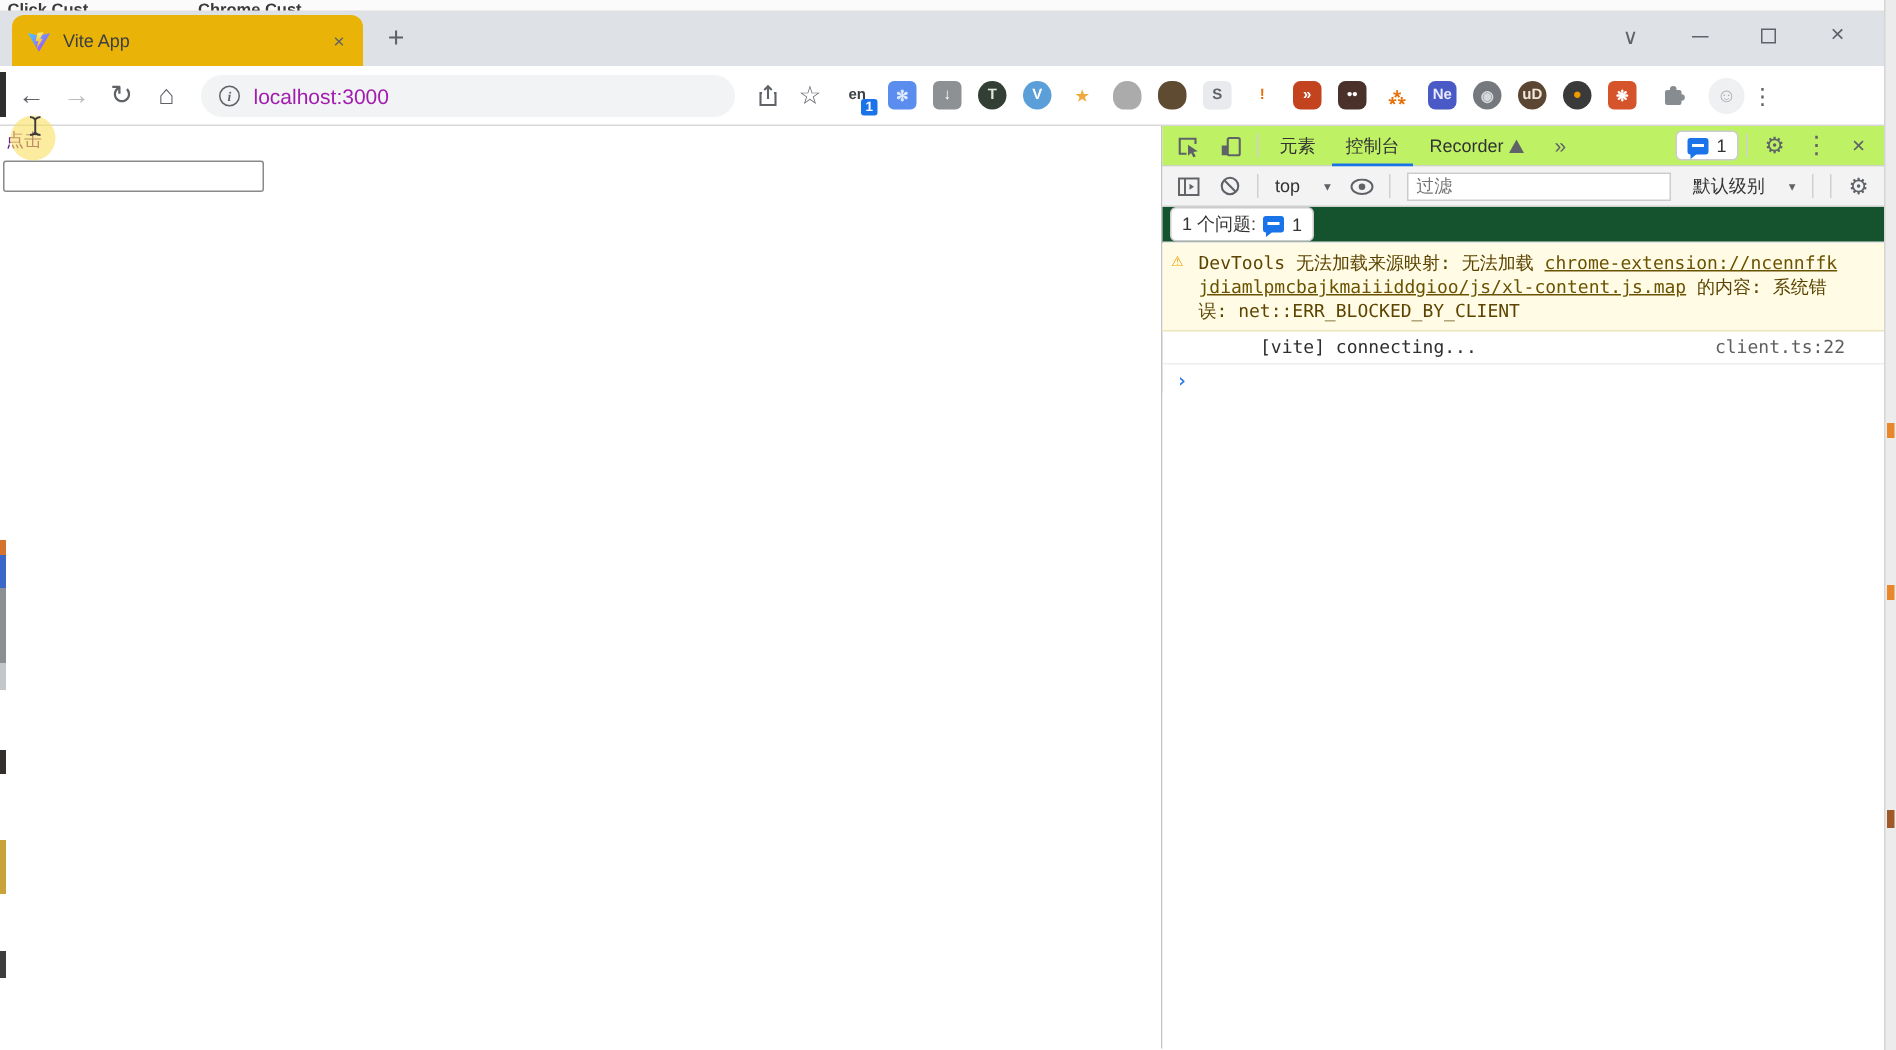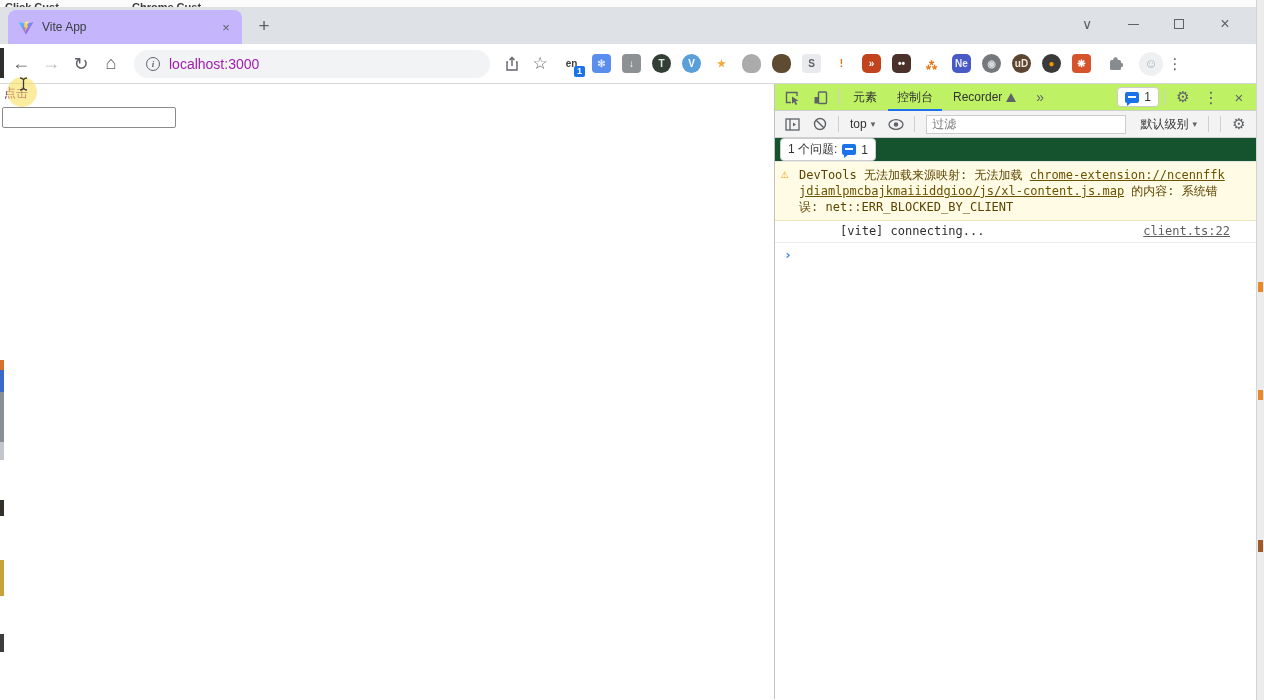--- a/index.html
+++ b/index.html
@@ -10,21 +10,21 @@
   
   .bg-top { position:absolute; left:0; top:0; width:1256px; height:8px; background:#fbfbfb; overflow:hidden; border-bottom:1px solid #e0e0e0; }
   .bg-top .frag { position:absolute; top:1px; font:bold 11px "Liberation Sans",sans-serif; color:#3a3a3a; white-space:nowrap; }
   .bg-right { position:absolute; right:0; top:0; width:8px; height:700px; background:#ececec; border-left:1px solid #d5d5d5; }
   .edge-art { position:absolute; left:0; width:4px; z-index:30; }
   .edge-art-r { position:absolute; right:1px; width:5px; z-index:30; font-size:8px; overflow:hidden; }
 
   
   .browser { position:absolute; left:0; top:8px; width:1256px; height:692px; background:#fff; }
   .tabstrip { position:relative; height:36px; background:#dee1e6; display:flex; align-items:flex-end; }
-  .tab { margin-left:8px; width:234px; height:34px; background:#c4b5fd; border-radius:8px 8px 0 0; display:flex; align-items:center; padding:0 8px 0 10px; }
+  .tab { margin-left:8px; width:234px; height:34px; background:#eab308; border-radius:8px 8px 0 0; display:flex; align-items:center; padding:0 8px 0 10px; }
   .tab .favicon { width:16px; height:16px; margin-right:8px; flex:none; }
   .tab .title { flex:1; font-size:12px; color:#3c4043; white-space:nowrap; overflow:hidden; }
   .tab .close { width:16px; height:16px; display:flex; align-items:center; justify-content:center; color:#5f6368; font-size:13px; border-radius:50%; cursor:pointer; }
   .newtab { width:28px; height:28px; margin:0 0 4px 8px; display:flex; align-items:center; justify-content:center; font-size:19px; color:#5f6368; border-radius:50%; cursor:pointer; }
   .wincontrols { position:absolute; right:8px; top:2px; display:flex; align-items:center; height:28px; color:#5f6368; }
   .wc { width:46px; height:28px; display:flex; align-items:center; justify-content:center; font-size:14px; }
   .wc .minbar { width:11px; height:1px; background:#5f6368; }
   .wc .maxbox { width:10px; height:10px; border:1px solid #5f6368; }
 
   .toolbar { height:40px; background:#fff; display:flex; align-items:center; padding:0 6px; border-bottom:1px solid #d8d8d8; }
@@ -56,33 +56,33 @@
   .dt-tab { height:27px; display:flex; align-items:center; padding:0 9px; font-size:12px; color:#333; cursor:pointer; white-space:nowrap; gap:4px; }
   .dt-tab.active { border-bottom:2px solid #1a73e8; padding-top:2px; }
   .beaker { width:0; height:0; border-left:5px solid transparent; border-right:5px solid transparent; border-bottom:9px solid #5f6368; display:inline-block; }
   .bubble { position:relative; width:14px; height:11px; background:#1a73e8; border-radius:2px; flex:none; }
   .bubble::before { content:""; position:absolute; left:2px; bottom:-3px; border-left:0px solid transparent; border-right:5px solid transparent; border-top:4px solid #1a73e8; }
   .bubble::after { content:""; position:absolute; left:3px; top:4px; width:8px; height:2px; background:#fff; }
   .issue-pill { display:flex; align-items:center; gap:5px; border:1px solid #ccc; border-radius:4px; background:#fff; padding:2px 7px; font-size:12px; color:#333; cursor:pointer; }
   .dt-spacer { flex:1; }
 
   .dt-bar2 { height:27px; background:#f3f3f3; border-bottom:1px solid #cfcfcf; padding:0 4px; gap:2px; }
-  .dd { display:flex; align-items:center; gap:4px; font-size:12px; color:#333; padding:0 6px; cursor:pointer; white-space:nowrap; }
+  .dd { display:flex; align-items:center; gap:16px; font-size:12px; color:#333; padding:0 6px; cursor:pointer; white-space:nowrap; }
   .dd .caret { font-size:9px; color:#5f6368; }
   .filter-input { flex:1; height:19px; border:1px solid #ccc; border-radius:0; font-size:12px; padding:0 5px; margin:0 6px; color:#333; min-width:60px; }
 
   .dt-issuesbar { height:24px; background:#14532d; border-bottom:1px solid #e6e6e6; padding:0 5px; }
 
   .mono { font-family:"DejaVu Sans Mono","Liberation Mono",monospace; font-size:12px; }
   .dt-warning { position:relative; background:#fffbe5; border-bottom:1px solid #ece5bd; padding:5px 26px 5px 24px; line-height:16px; color:#5c4400; }
   .warn-icon { position:absolute; left:6px; top:4px; color:#f0a000; font-size:13px; }
   .warn-link { color:#6b5200; text-decoration:underline; word-break:break-all; cursor:pointer; }
   .dt-msg { position:relative; border-bottom:1px solid #ededed; padding:3px 26px 3px 24px; line-height:15px; color:#2e2e2e; display:flex; }
   .dt-msg .txt { flex:1;margin-left:41px; }
-  .src-link { color:#5e5e5e; text-decoration:underline; white-space:nowrap; cursor:pointer; }
+  .src-link { color:#5e5e5e; white-space:nowrap; cursor:pointer; }
   .dt-prompt { padding:4px 0 0 9px; color:#2b7de9; font-weight:bold; font-size:13px; }
   .dt-rest { flex:1; background:#fff; }
 
   svg { display:block; }
 </style>
 </head>
 <body>
 
 <div class="screen">
 

